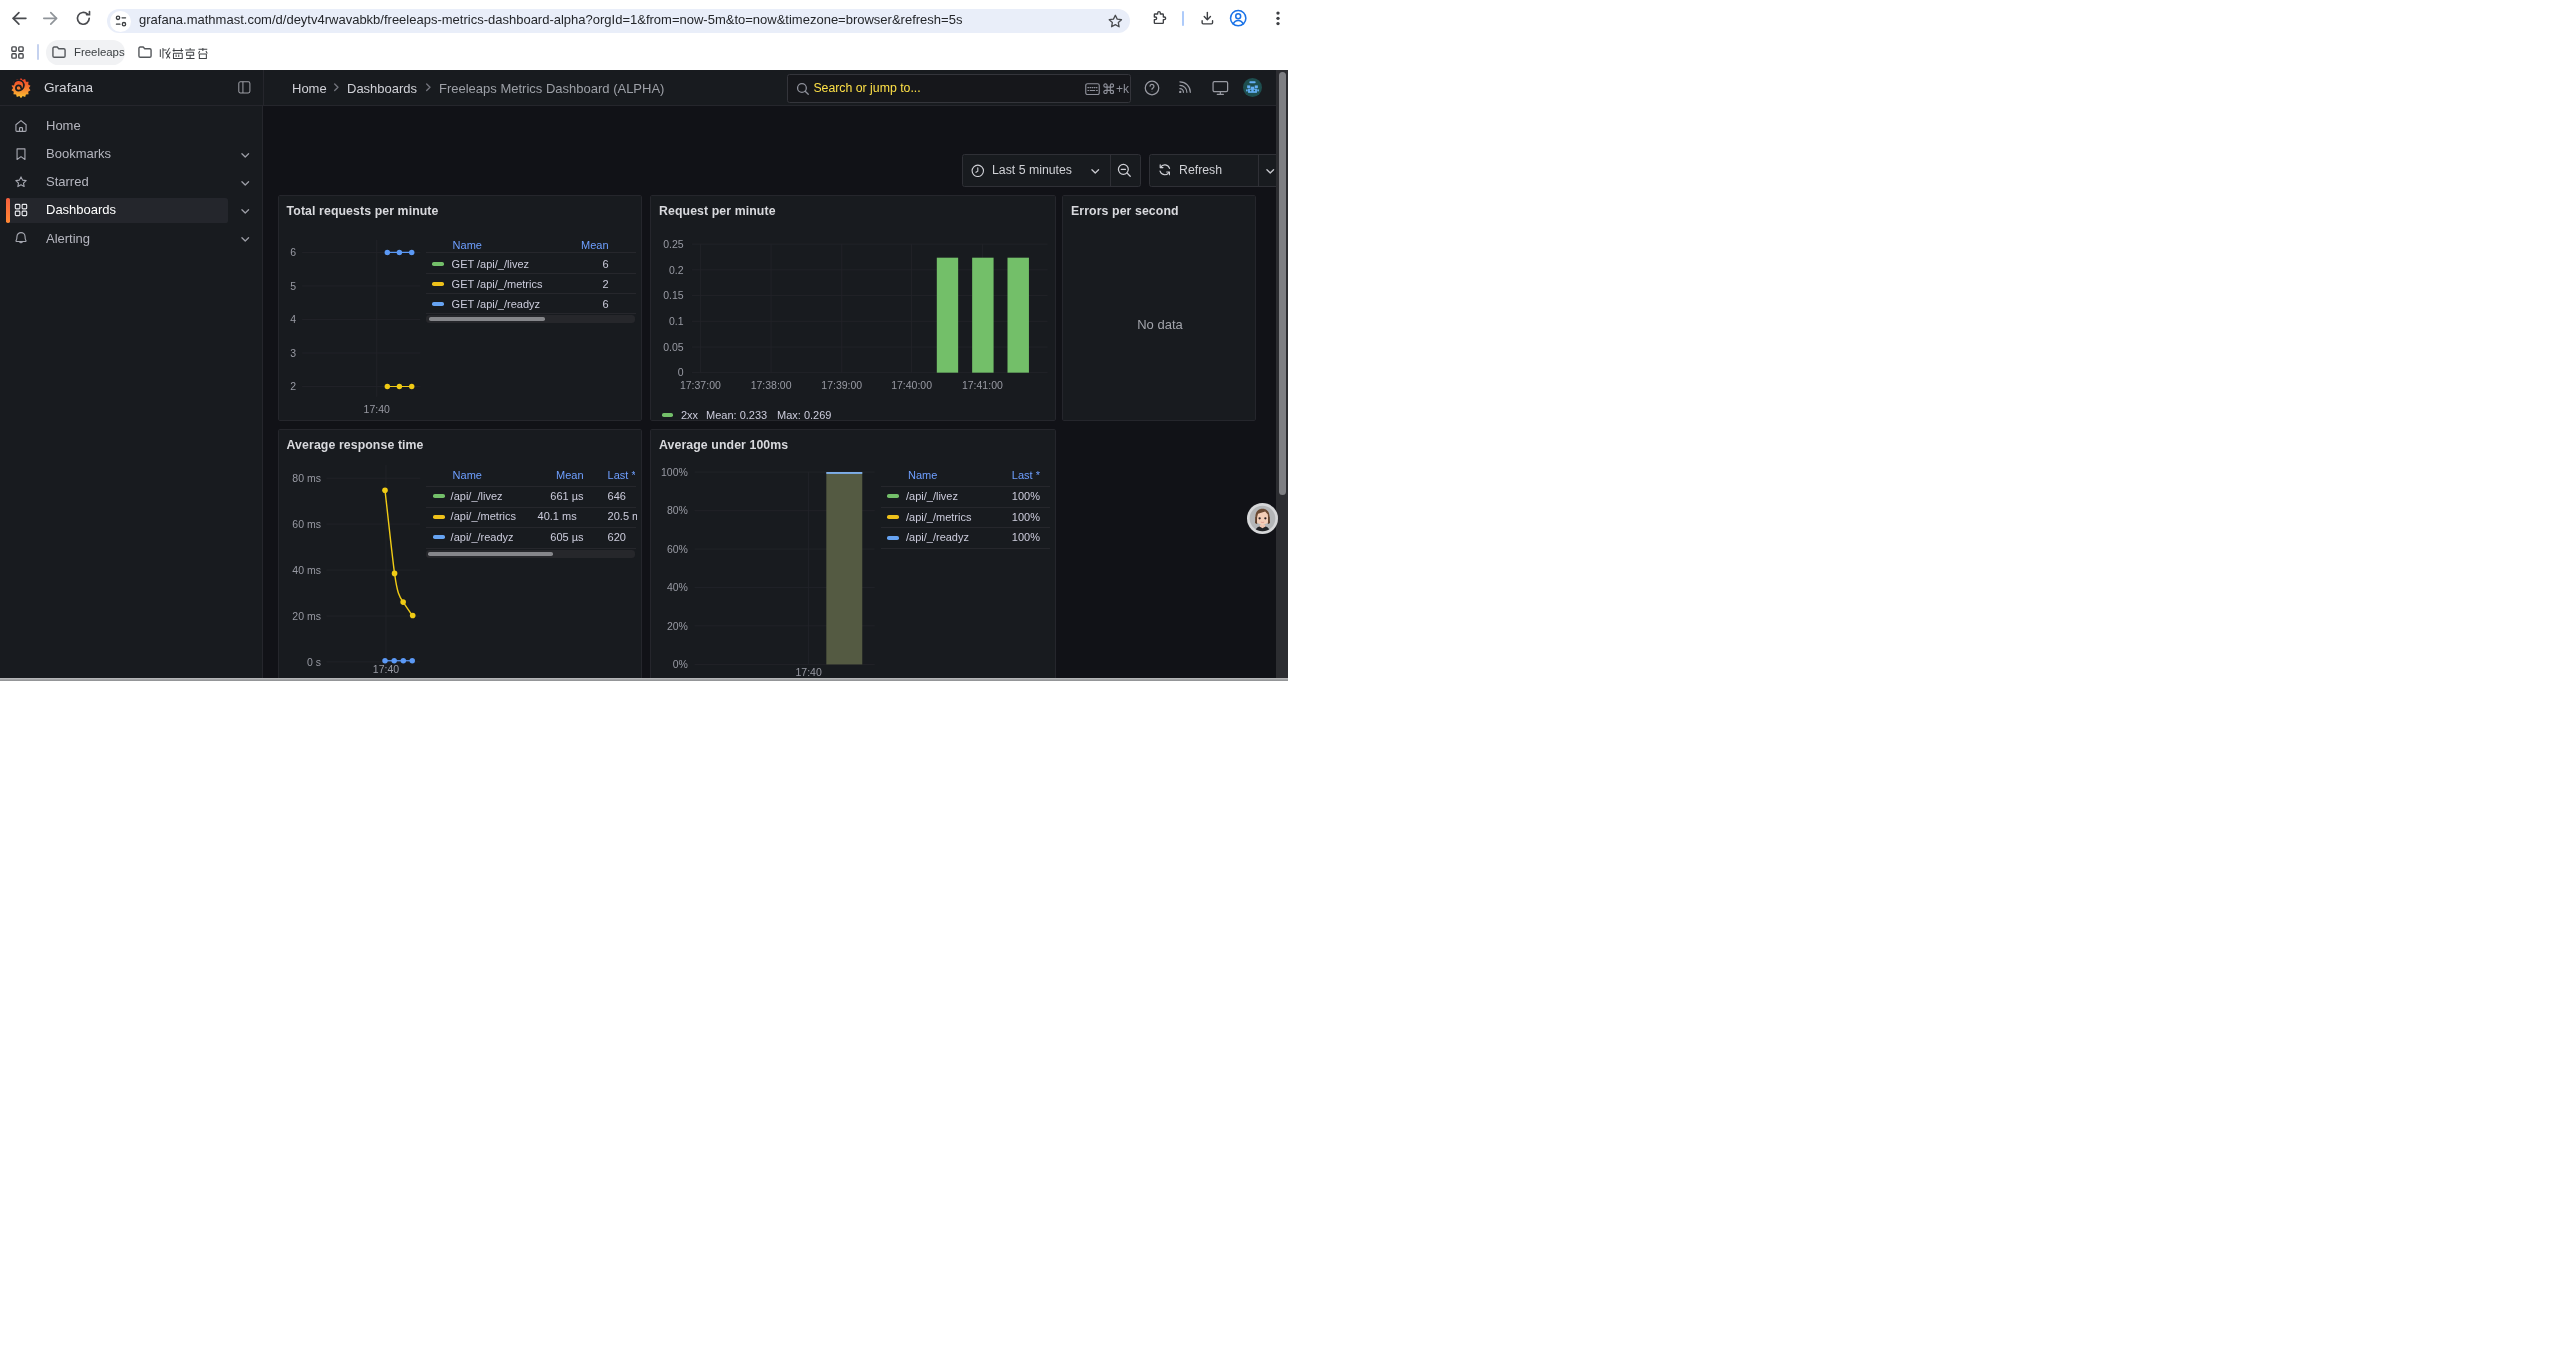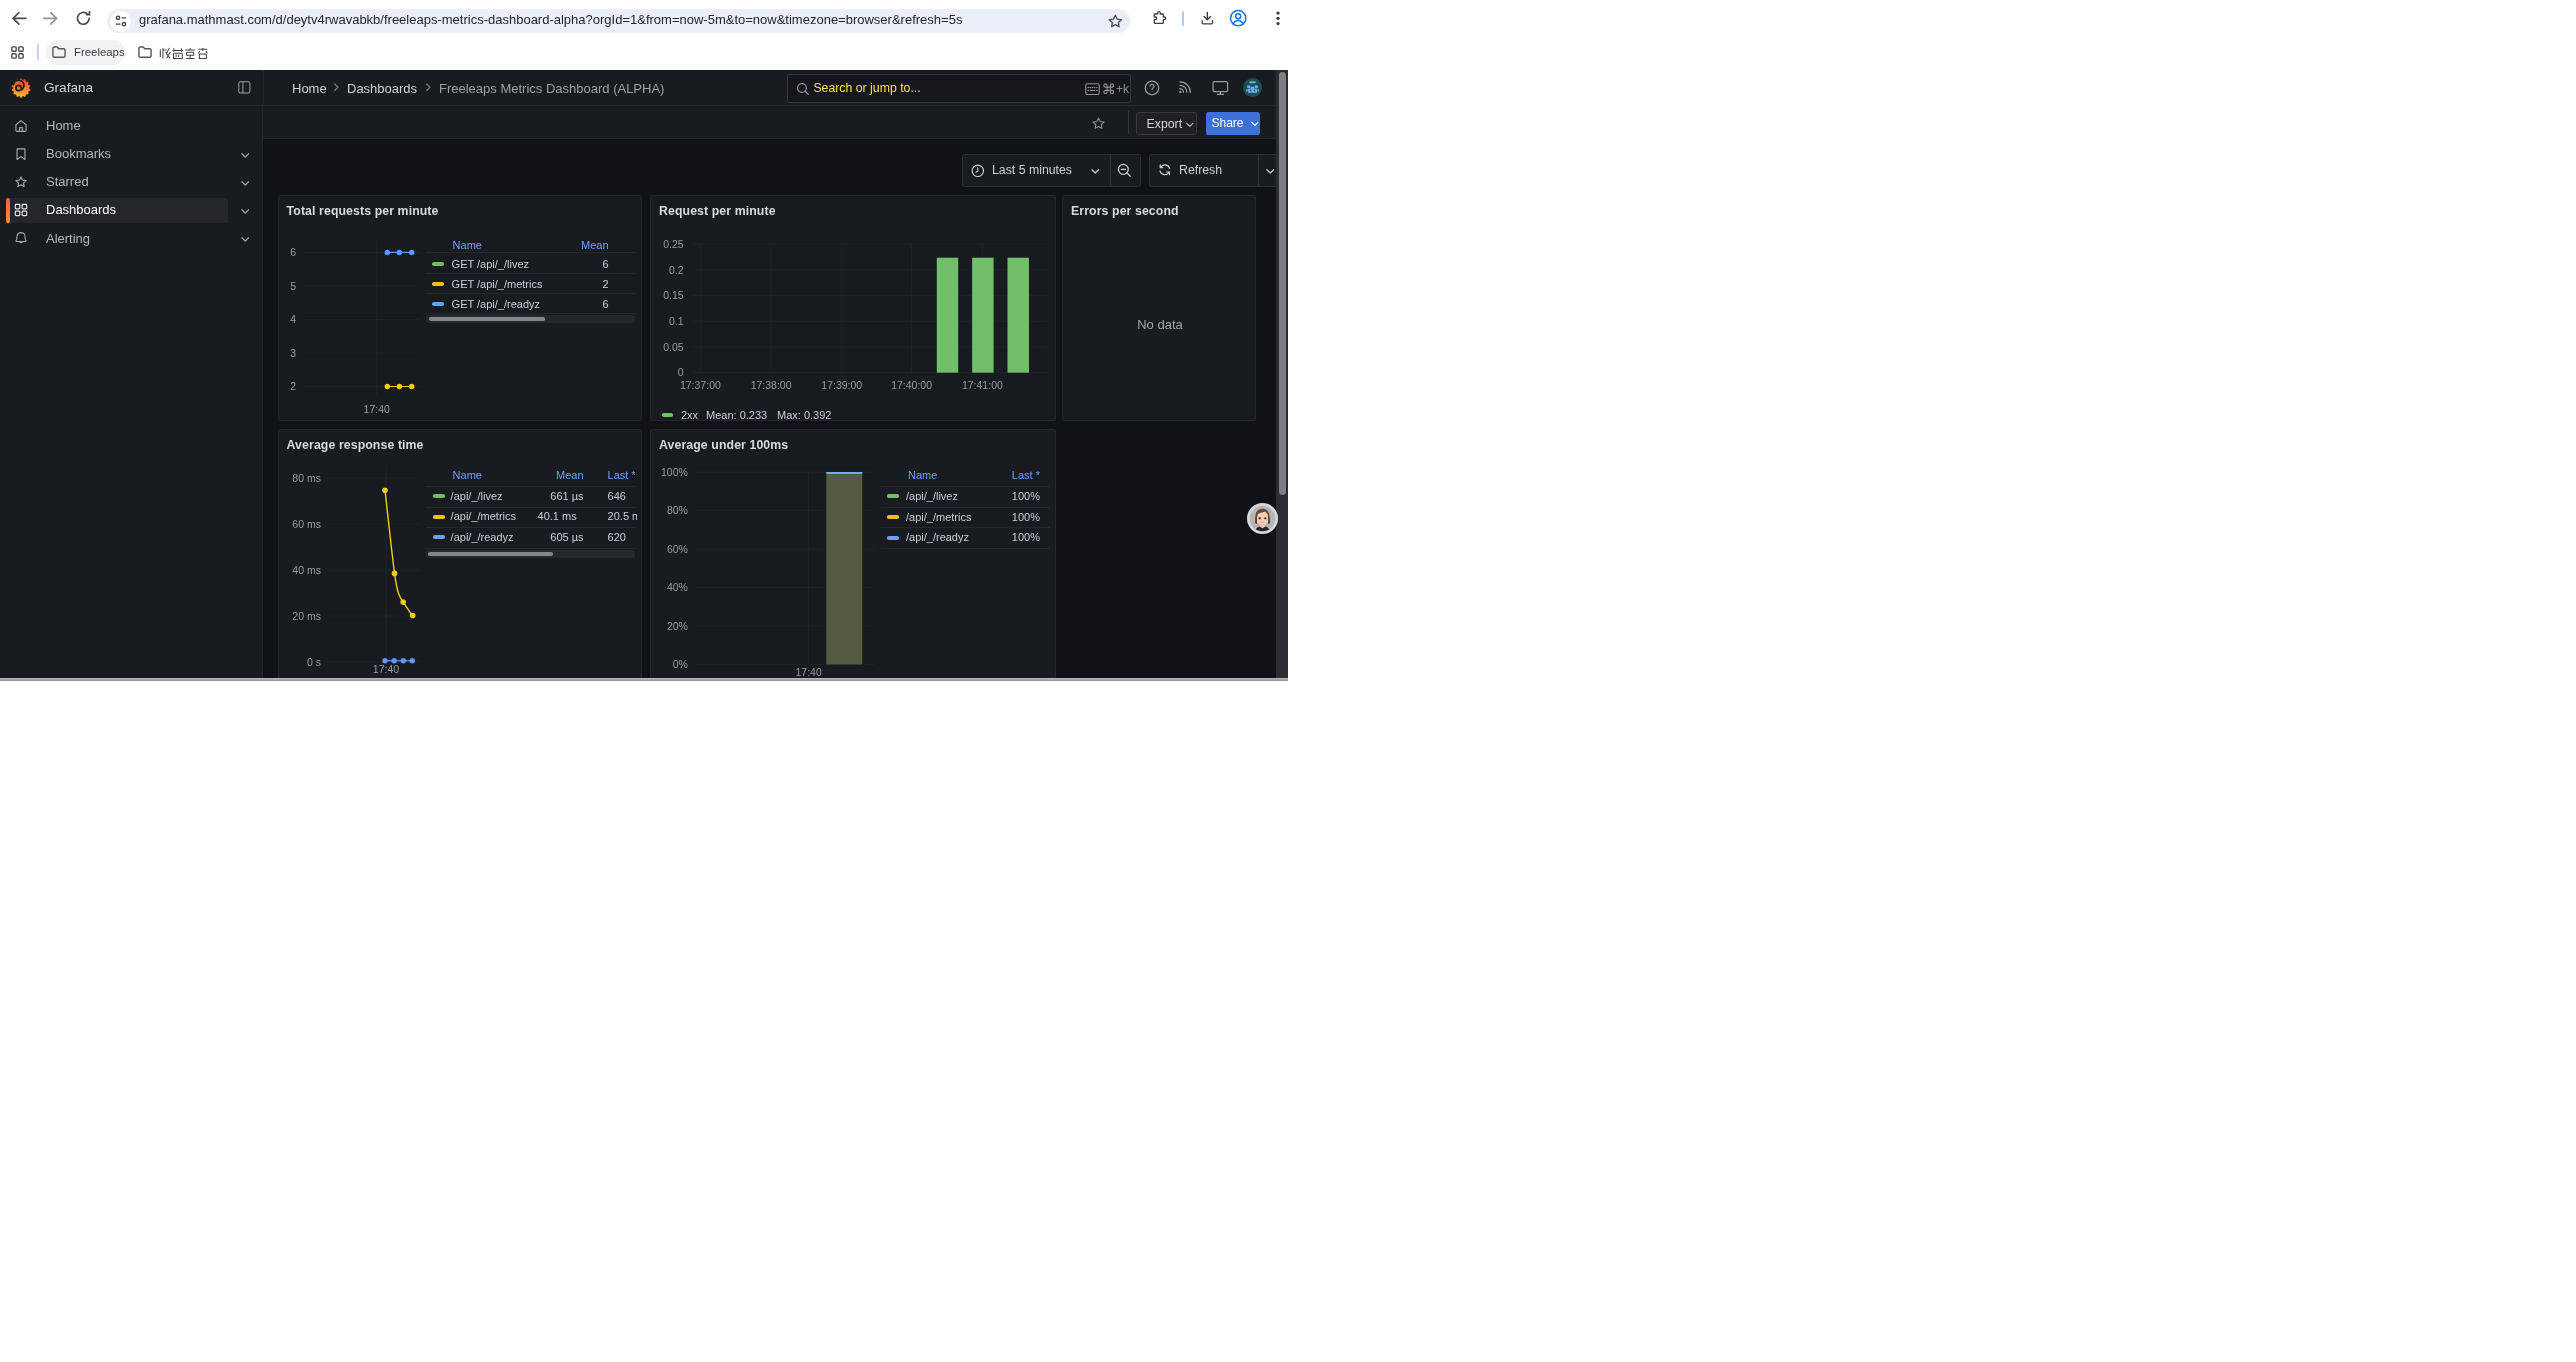--- a/index.html
+++ b/index.html
@@ -222,40 +222,20 @@
 
       <svg class="abs" style="left:14px;top:125px" width="14" height="14" viewBox="0 0 16 16" fill="none" stroke="#a5a7b0" stroke-width="1.3" stroke-linecap="round" stroke-linejoin="round">
           <path d="M8 1.8a4.6 4.6 0 0 0-4.6 4.6c0 2.2-.5 3.6-1 4.4-.3.5 0 1.2.7 1.2h9.8c.7 0 1-.7.7-1.2-.5-.8-1-2.2-1-4.4A4.6 4.6 0 0 0 8 1.8z"></path>
           <path d="M6.4 12.3a1.7 1.7 0 0 0 3.2 0"></path>
         </svg>
       <div class="abs" style="left:46px;top:125px;font-size:13px;color:#b5b6bf">Alerting</div>
       <svg class="abs" style="left:240px;top:128px" width="10.5" height="10.5" viewBox="0 0 12 12" fill="none" stroke="#9a9ca4" stroke-width="1.5" stroke-linecap="round" stroke-linejoin="round">
           <path d="M2.2 4.2 6 8l3.8-3.8"></path>
         </svg>
     </div>
-    <div id="gtoolbar" class="abs" style="left:263px;top:36px;width:1025px;height:33px;background:#181b1f;border-bottom:0.9px solid #25262c">
-      <svg class="abs" style="left:828px;top:9.6px" width="15" height="15" viewBox="0 0 24 24" fill="none" stroke="#8e9096" stroke-width="1.7" stroke-linejoin="round">
-          <path d="M12 3.2l2.7 5.6 6.1.8-4.5 4.2 1.1 6-5.4-3-5.4 3 1.1-6L3.2 9.6l6.1-.8z"></path>
-        </svg>
-      <div class="abs" style="left:865px;top:5.3px;width:0.9px;height:23px;background:#34353a"></div>
-      <div class="abs" style="left:873px;top:5.7px;width:61px;height:23px;background:#202127;border:0.9px solid #393a40;border-radius:2.6px">
-        <div class="abs" style="left:9.6px;top:4px;font-size:12.3px;color:#d2d3d8">Export</div>
-        <svg class="abs" style="left:48px;top:7px" width="9.6" height="9.6" viewBox="0 0 12 12" fill="none" stroke="#b8bac0" stroke-width="1.5" stroke-linecap="round" stroke-linejoin="round">
-            <path d="M2.2 4.2 6 8l3.8-3.8"></path>
-          </svg>
-      </div>
-      <div class="abs" style="left:943px;top:5.7px;width:43px;height:23px;background:#3d71d9;border-radius:2.6px 0 0 2.6px">
-        <div class="abs" style="left:0;top:4.4px;width:100%;text-align:center;font-size:12px;font-weight:500;color:#fff">Share</div>
-      </div>
-      <div class="abs" style="left:986px;top:5.7px;width:11px;height:23px;background:#3d71d9;border-radius:0 2.6px 2.6px 0">
-        <svg class="abs" style="left:0.9px;top:7px" width="9.6" height="9.6" viewBox="0 0 12 12" fill="none" stroke="#fff" stroke-width="1.5" stroke-linecap="round" stroke-linejoin="round">
-            <path d="M2.2 4.2 6 8l3.8-3.8"></path>
-          </svg>
-      </div>
-    </div>
     <div id="navdivider" class="abs" style="left:263px;top:0;width:0.9px;height:36px;background:#25262c"></div>
     <div id="canvas" class="abs" style="left:264px;top:69px;width:1024px;height:539px;background:#111217">
 
       <div class="abs" style="left:698px;top:14.6px;width:179px;height:33px;background:#181b1f;border:0.9px solid #2f3036;border-radius:2.6px">
         <svg class="abs" style="left:8.3px;top:9.2px" width="13.6" height="13.6" viewBox="0 0 16 16" fill="none" stroke="#cfd0d6" stroke-width="1.3">
             <circle cx="8" cy="8" r="6.7"></circle>
             <path d="M8 4.6V8.4L5.9 9.8" stroke-linecap="round" stroke-linejoin="round"></path>
           </svg>
         <div class="abs" style="left:29px;top:8.3px;font-size:12.3px;font-weight:500;color:#d0d1d6">Last 5 minutes</div>
         <svg class="abs" style="left:127px;top:11.4px" width="10.5" height="10.5" viewBox="0 0 12 12" fill="none" stroke="#c6c7cd" stroke-width="1.5" stroke-linecap="round" stroke-linejoin="round">
@@ -369,21 +349,21 @@
           </g>
           <g fill="#73bf69">
             <rect x="326.2" y="70.5" width="24.4" height="131.4"></rect>
               <rect x="366.6" y="70.5" width="24.5" height="131.4"></rect>
               <rect x="407" y="70.5" width="24.5" height="131.4"></rect>
           </g>
         </svg>
         <div class="dash" style="left:11px;top:217px;width:11px;background:#73bf69"></div>
         <div class="legrow" style="left:30px;top:213px">2xx</div>
         <div class="legrow" style="left:55px;top:213px">Mean: 0.233</div>
-        <div class="legrow" style="left:126px;top:213px">Max: 0.392</div>
+        <div class="legrow" style="left:126px;top:213px">Max: 0.269</div>
       </div>
 
       <div class="panel" style="left:798px;top:56px;width:194px;height:226px">
         <div class="ptitle">Errors per second</div>
         <div class="abs" style="left:0;top:121px;width:194px;text-align:center;font-size:13px;color:#a2a4ab">No data</div>
       </div>
 
       <div class="panel" style="left:13.6px;top:290px;width:364px;height:316px">
         <div class="ptitle">Average response time</div>
         <svg class="abs" style="left:0;top:0" width="364" height="263" viewBox="0 0 415 300" font-family="Liberation Sans, sans-serif">

